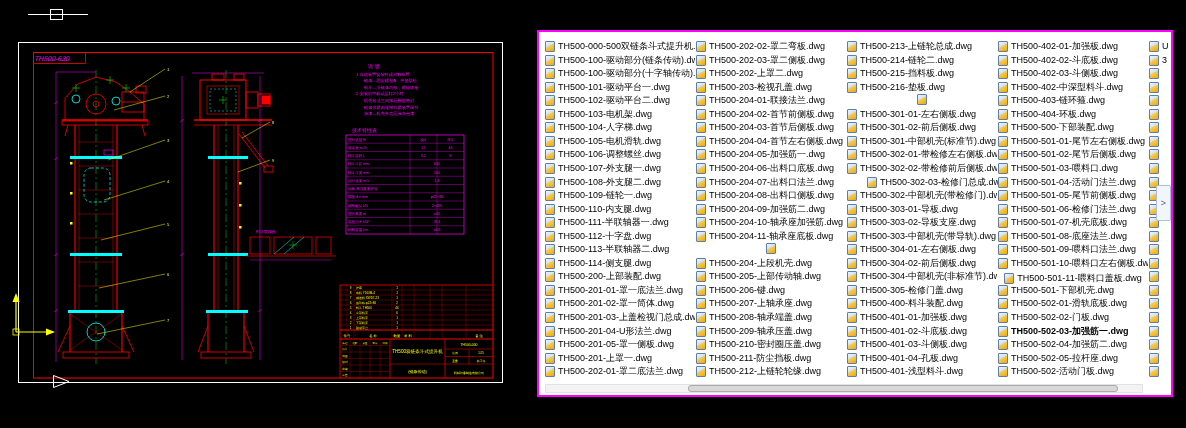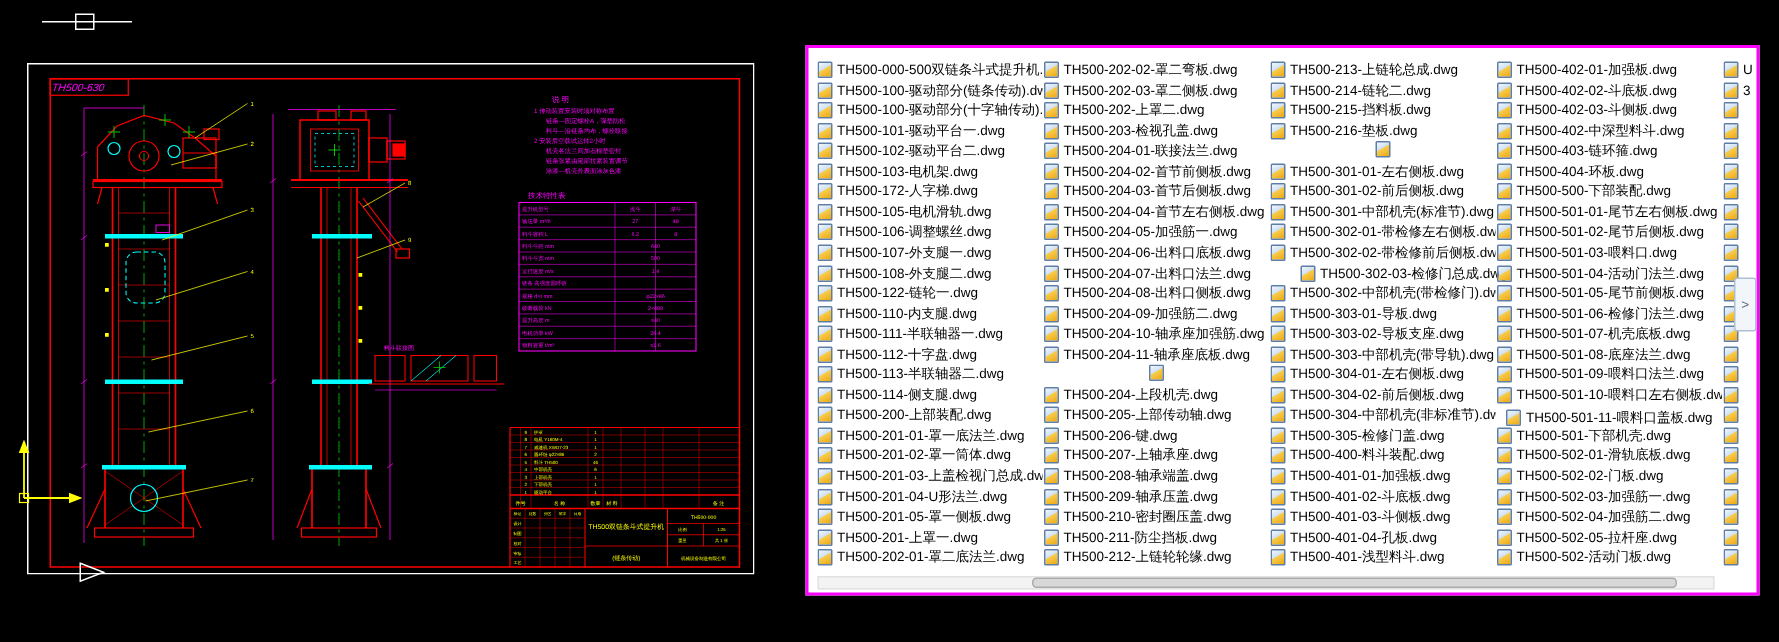--- a/index.html
+++ b/index.html
@@ -333,41 +333,41 @@
       <div class="file-entry" style="left: 6px; top: 62.2px;">
         <span class="dwg-icon"></span>
         <span class="fname">TH500-102-驱动平台二.dwg</span>
       </div>
       <div class="file-entry" style="left: 6px; top: 75.75px;">
         <span class="dwg-icon"></span>
         <span class="fname">TH500-103-电机架.dwg</span>
       </div>
       <div class="file-entry" style="left: 6px; top: 89.3px;">
         <span class="dwg-icon"></span>
-        <span class="fname">TH500-172-人字梯.dwg</span>
+        <span class="fname">TH500-104-人字梯.dwg</span>
       </div>
       <div class="file-entry" style="left: 6px; top: 102.85px;">
         <span class="dwg-icon"></span>
         <span class="fname">TH500-105-电机滑轨.dwg</span>
       </div>
       <div class="file-entry" style="left: 6px; top: 116.4px;">
         <span class="dwg-icon"></span>
         <span class="fname">TH500-106-调整螺丝.dwg</span>
       </div>
       <div class="file-entry" style="left: 6px; top: 129.95px;">
         <span class="dwg-icon"></span>
         <span class="fname">TH500-107-外支腿一.dwg</span>
       </div>
       <div class="file-entry" style="left: 6px; top: 143.5px;">
         <span class="dwg-icon"></span>
         <span class="fname">TH500-108-外支腿二.dwg</span>
       </div>
       <div class="file-entry" style="left: 6px; top: 157.05px;">
         <span class="dwg-icon"></span>
-        <span class="fname">TH500-122-链轮一.dwg</span>
+        <span class="fname">TH500-109-链轮一.dwg</span>
       </div>
       <div class="file-entry" style="left: 6px; top: 170.6px;">
         <span class="dwg-icon"></span>
         <span class="fname">TH500-110-内支腿.dwg</span>
       </div>
       <div class="file-entry" style="left: 6px; top: 184.15px;">
         <span class="dwg-icon"></span>
         <span class="fname">TH500-111-半联轴器一.dwg</span>
       </div>
       <div class="file-entry" style="left: 6px; top: 197.7px;">
@@ -691,21 +691,21 @@
         <span class="fname">TH500-501-下部机壳.dwg</span>
       </div>
       <div class="file-entry" style="left: 459px; top: 265.45px;">
         <span class="dwg-icon"></span>
         <span class="fname">TH500-502-01-滑轨底板.dwg</span>
       </div>
       <div class="file-entry" style="left: 459px; top: 279px;">
         <span class="dwg-icon"></span>
         <span class="fname">TH500-502-02-门板.dwg</span>
       </div>
-      <div class="file-entry" style="left: 459px; top: 292.55px;">
+      <div class="file-entry" style="left: 459px; top: 292.55px; font-weight: bold;">
         <span class="dwg-icon"></span>
         <span class="fname">TH500-502-03-加强筋一.dwg</span>
       </div>
       <div class="file-entry" style="left: 459px; top: 306.1px;">
         <span class="dwg-icon"></span>
         <span class="fname">TH500-502-04-加强筋二.dwg</span>
       </div>
       <div class="file-entry" style="left: 459px; top: 319.65px;">
         <span class="dwg-icon"></span>
         <span class="fname">TH500-502-05-拉杆座.dwg</span>

